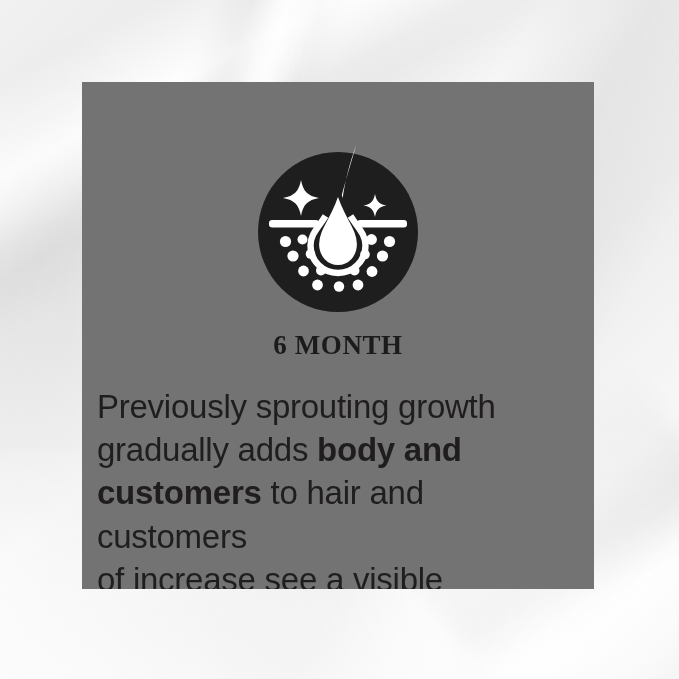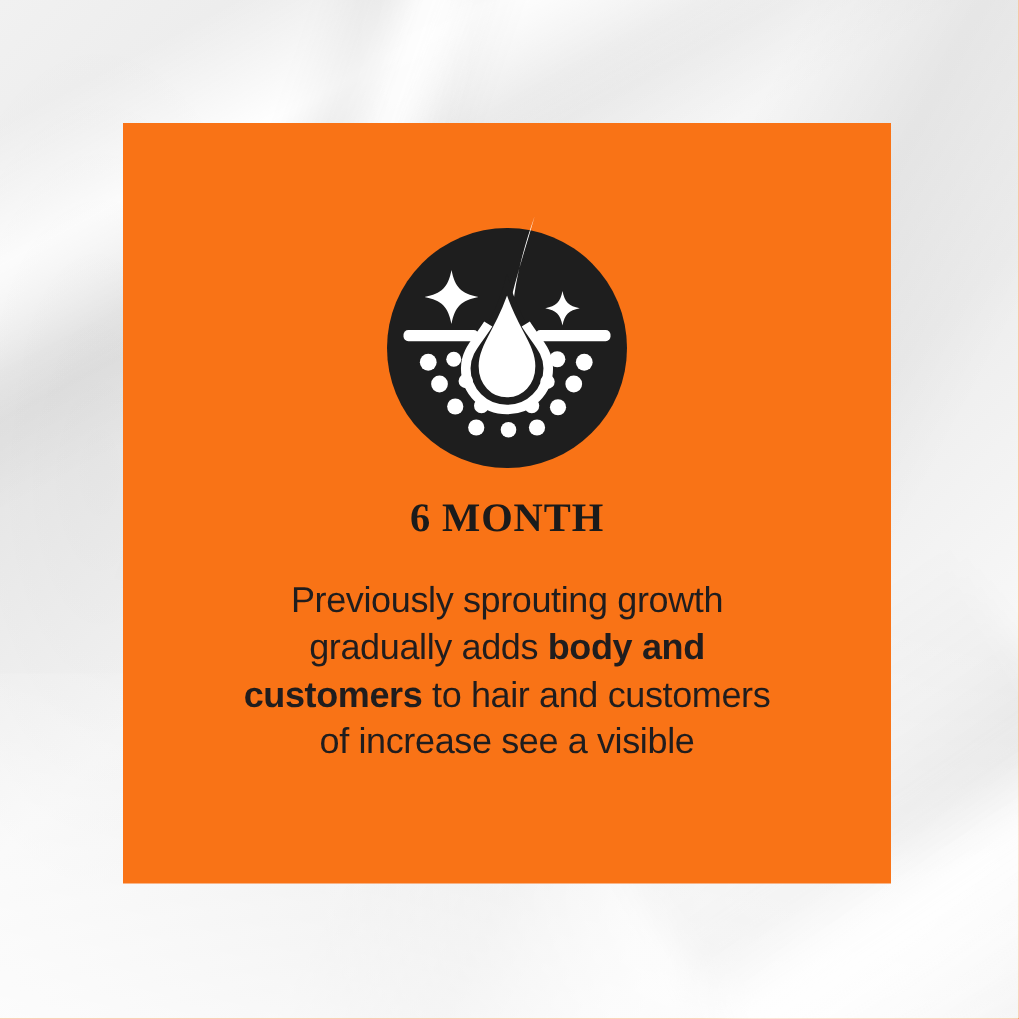--- a/index.html
+++ b/index.html
@@ -67,21 +67,21 @@
     filter: blur(10px);
   }
 
   
   .card {
     position: absolute;
     left: 82px;
     top: 82px;
     width: 512px;
     height: 507px;
-    background: #f97316;
+    background: #737373;
     box-sizing: border-box;
     padding: 0;
     overflow: hidden;
   }
 
   
   .icon-wrap {
     position: absolute;
     left: 50%;
     top: 64px;
@@ -102,26 +102,25 @@
     font-weight: bold;
     font-size: 27px;
     letter-spacing: 0.6px;
     color: #1b1b1b;
     line-height: 1.05;
   }
 
   
   .body-copy {
     position: absolute;
-    left: 28px;
+    left: 15px;
     right: 28px;
     top: 303px;
-    text-align: center;
     font-family: "Liberation Sans", sans-serif;
-    font-size: 24px;
+    font-size: 33px;
     line-height: 1.31;
     color: #201d1e;
     letter-spacing: -0.25px;
   }
   .body-copy b { font-weight: 700; }
   .body-line { display: block; }
 </style>
 </head>
 <body>
 

